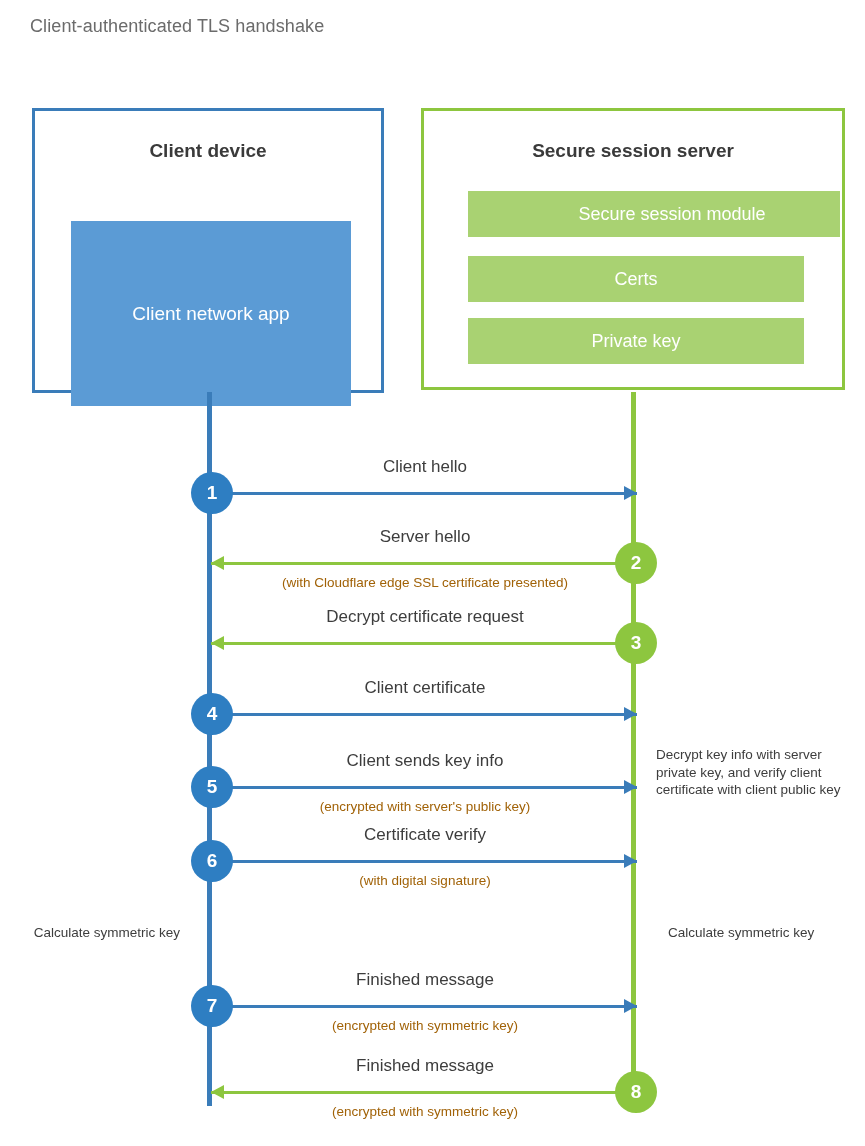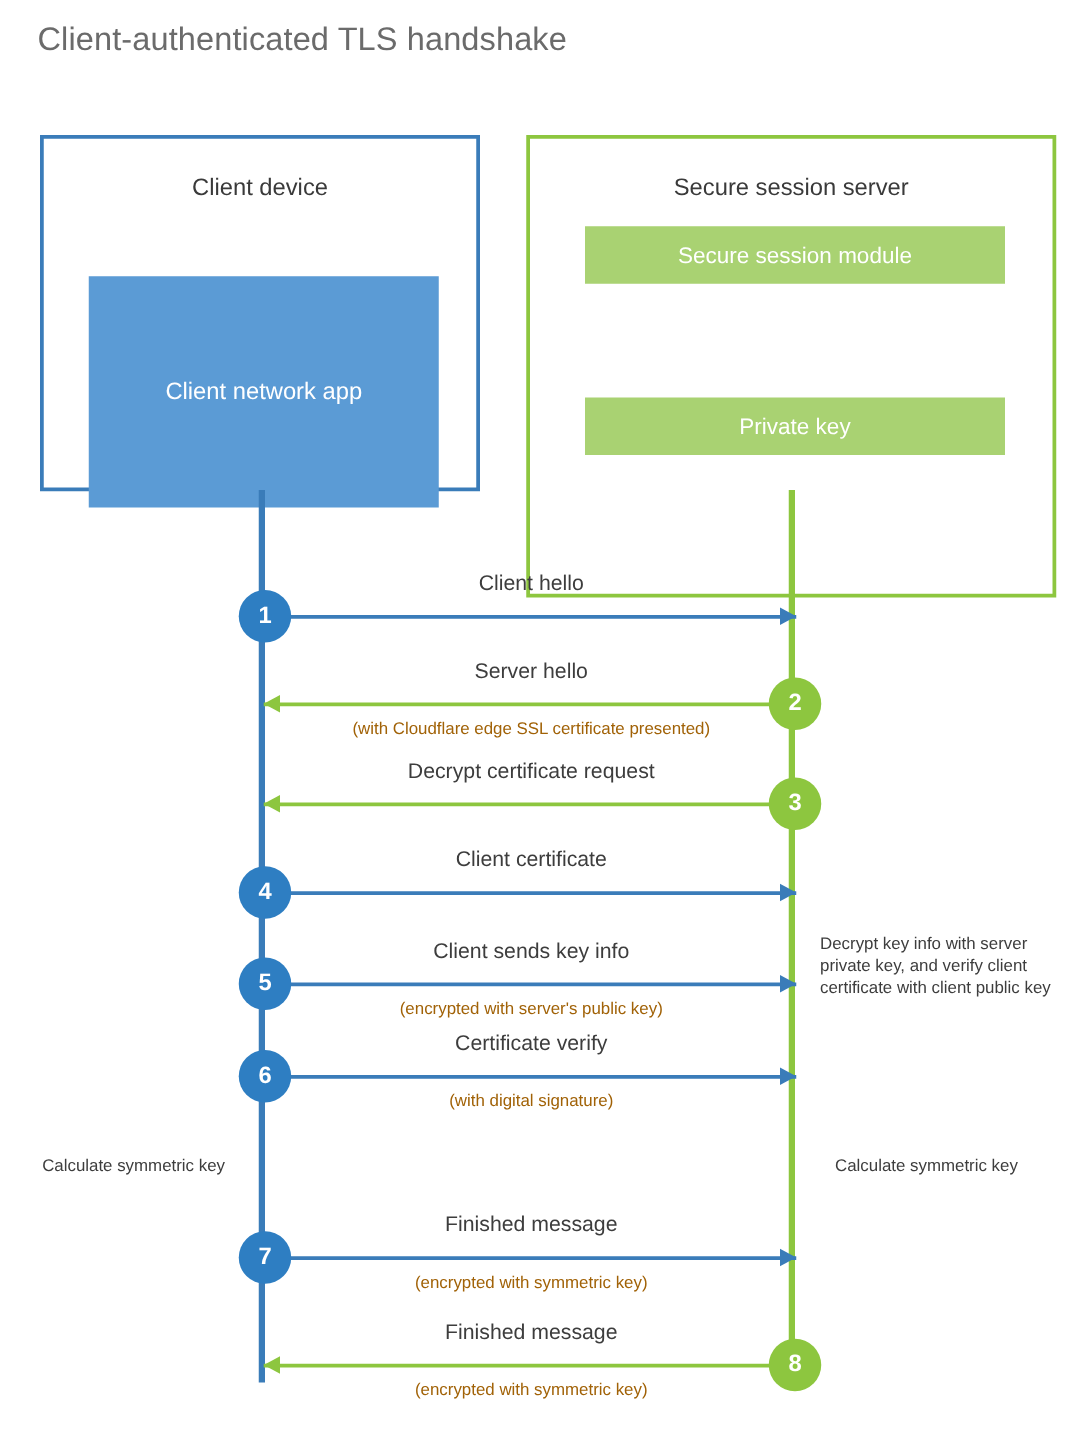--- a/index.html
+++ b/index.html
@@ -7,48 +7,48 @@
     width:865px;height:1146px;position:relative;overflow:hidden;
     font-family:"Liberation Sans","DejaVu Sans",sans-serif;
     color:#3d3d3d;
     -webkit-font-smoothing:antialiased;
   }
   .abs{position:absolute;}
 
   
   #page-title{
     left:30px;top:16px;
-    font-size:26px;font-weight:400;color:#6b6b6b;
+    font-size:18px;font-weight:400;color:#6b6b6b;
     letter-spacing:.1px;white-space:nowrap;
   }
 
   
   .party-box{box-sizing:border-box;background:#ffffff;}
   #client-box{left:32px;top:108px;width:352px;height:285px;border:3px solid #3a7cb9;}
-  #server-box{left:421px;top:108px;width:424px;height:370px;border:3px solid #8dc63f;}
+  #server-box{left:421px;top:108px;width:424px;height:282px;border:3px solid #8dc63f;}
 
   .party-title{
     position:absolute;left:0;right:0;top:29px;text-align:center;
-    font-size:19px;font-weight:400;color:#3a3a3a;
+    font-size:19px;font-weight:700;color:#3a3a3a;
   }
 
   #client-app{
     position:absolute;left:36px;top:70px;width:280px;height:185px;
     background:#5b9bd5;color:#ffffff;
     display:flex;align-items:center;justify-content:center;text-align:center;
     font-size:19px;line-height:26px;font-weight:400;margin-top:40px;
   }
 
   .server-chip{
     position:absolute;left:44px;width:336px;height:46px;
     background:#a9d272;color:#ffffff;
     display:flex;align-items:center;justify-content:center;
     font-size:18px;font-weight:400;
   }
-  #chip-0{top:70px;}
+  #chip-0{top:80px;padding-left:36px;}
   #chip-1{top:145px;}
   #chip-2{top:207px;}
 
   
   #lifeline-client{left:207px;top:392px;width:5px;height:714px;background:#3a7cb9;}
   #lifeline-server{left:631px;top:392px;width:5px;height:710px;background:#8dc63f;}
 
   
   .msg{position:absolute;left:0;width:865px;height:0;}
   .msg-line{position:absolute;height:3px;top:-1px;}
@@ -88,20 +88,21 @@
 <div class="abs" id="page-title">Client-authenticated TLS handshake</div>
 
 <div class="abs party-box" id="client-box">
   <div class="party-title">Client device</div>
   <div id="client-app">Client network app</div>
 </div>
 
 <div class="abs party-box" id="server-box">
   <div class="party-title">Secure session server</div>
   <div class="server-chip" id="chip-0">Secure session module</div>
+  <div class="server-chip" id="chip-1">Certs</div>
   <div class="server-chip" id="chip-2">Private key</div>
 </div>
 
 <div class="abs" id="lifeline-client"></div>
 <div class="abs" id="lifeline-server"></div>
 
 <div id="messages">
     <div class="msg" style="top: 493px;">
       <div class="msg-line blue" style="left: 211px; width: 426px;"></div>
       <div class="arrow-head right blue" style="left: 624px;"></div>

